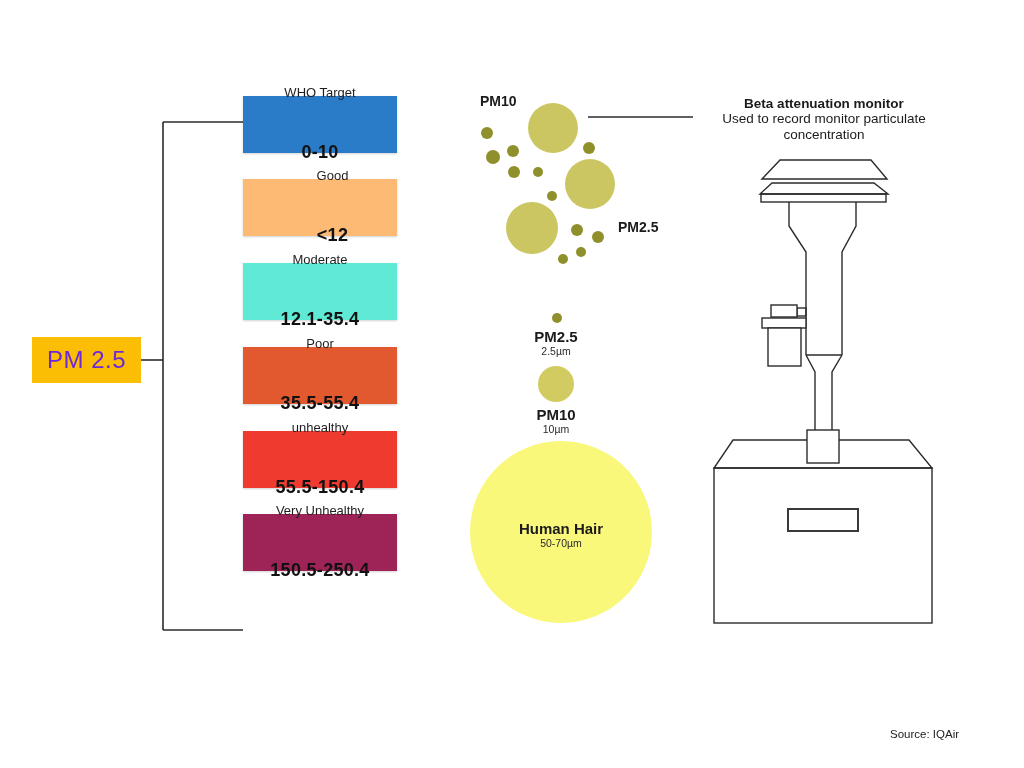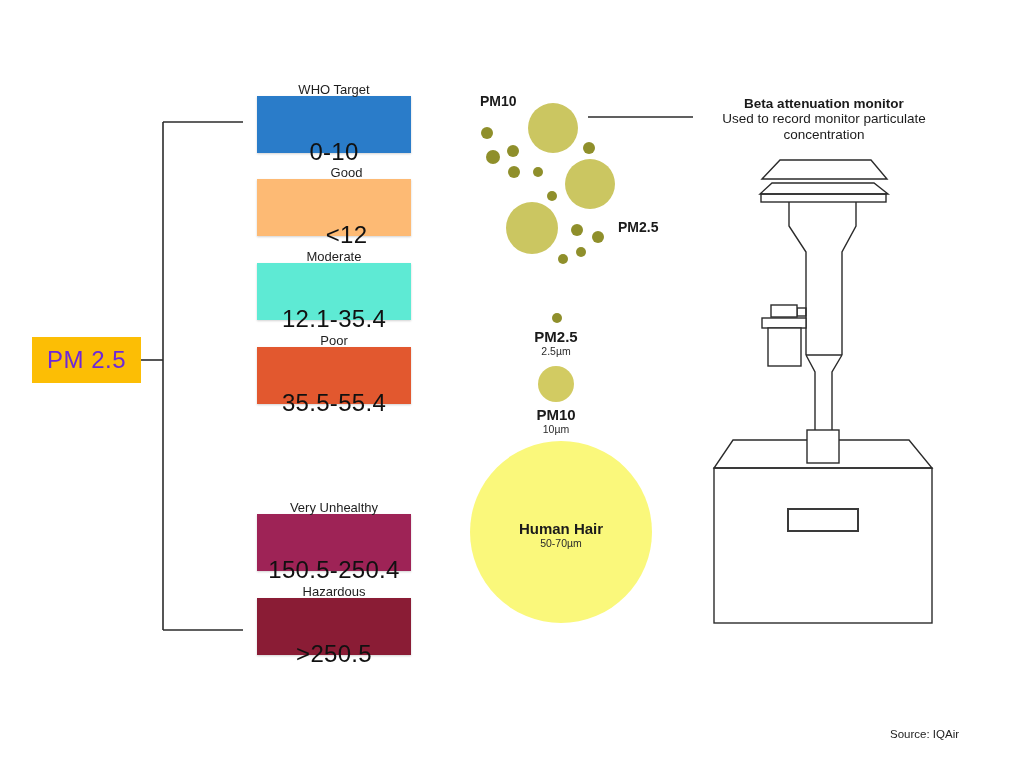--- a/index.html
+++ b/index.html
@@ -16,26 +16,26 @@
 
   
   .root-box {
     left:32px; top:337px; width:109px; height:46px;
     display:flex; align-items:center; justify-content:center;
     font-size:24px; letter-spacing:.5px; color:#6d28d9;
   }
 
   
   .cat-box {
-    left:257px; width:154px; height:57px;
+    left:243px; width:154px; height:57px;
     display:flex; flex-direction:column; align-items:center; justify-content:center;
     gap:1px; box-shadow:0 1px 2px rgba(0,0,0,.18);
   }
   .cat-label { font-size:13px; font-weight:500; color:#1e1e1e; line-height:1.1; }
-  .cat-range { font-size:24px; font-weight:400; color:#111; letter-spacing:.3px; line-height:1.1;margin-top:41px; }
+  .cat-range { font-size:18px; font-weight:700; color:#111; letter-spacing:.3px; line-height:1.1;margin-top:41px; }
 
   
   .dot-small   { fill:var(--p-particle_small); }
   .circle-large{ fill:var(--p-particle_large); }
   .pm10-circle { fill:var(--p-pm10_circle); }
   .hair-circle { fill:var(--p-human_hair_circle); }
 
   
   .ol  { fill:none; stroke:var(--p-line); stroke-width:1.4; stroke-linejoin:miter; }
   .olf { fill:#ffffff; stroke:var(--p-line); stroke-width:1.4; stroke-linejoin:miter; }
@@ -123,27 +123,27 @@
     <span class="cat-range">&lt;12</span>
   </div>
   <div class="abs cat-box" style="top: 263px; background: #5eead4;">
     <span class="cat-label">Moderate</span>
     <span class="cat-range">12.1-35.4</span>
   </div>
   <div class="abs cat-box" style="top: 347px; background: rgb(226, 88, 47);">
     <span class="cat-label">Poor</span>
     <span class="cat-range">35.5-55.4</span>
   </div>
+  <div class="abs cat-box" style="top: 431px; background: rgb(239, 58, 48);">
+    <span class="cat-label">unhealthy</span>
+    <span class="cat-range">55.5-150.4</span>
+  </div>
   <div class="abs cat-box" style="top: 514px; background: rgb(158, 35, 86);">
     <span class="cat-label">Very Unhealthy</span>
     <span class="cat-range">150.5-250.4</span>
-  </div>
-  <div class="abs cat-box" style="top: 598px; background: rgb(138, 28, 53);">
-    <span class="cat-label">Hazardous</span>
-    <span class="cat-range">&gt;250.5</span>
   </div>
 
   <div class="abs lbl-bold-sm" style="left:480px; top:93px;">PM10</div>
   <div class="abs lbl-bold-sm" style="left:618px; top:219px;">PM2.5</div>
 
   <div class="abs center-col" style="left:496px; top:328px; width:120px;">
     <div class="size-name">PM2.5</div>
     <div class="size-val">2.5µm</div>
   </div>
   <div class="abs center-col" style="left:496px; top:406px; width:120px;">

